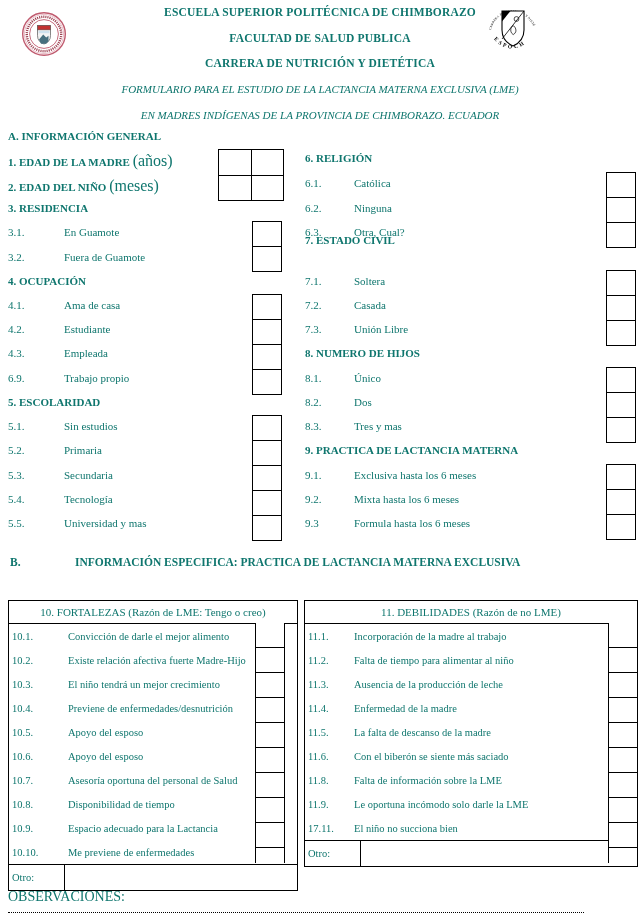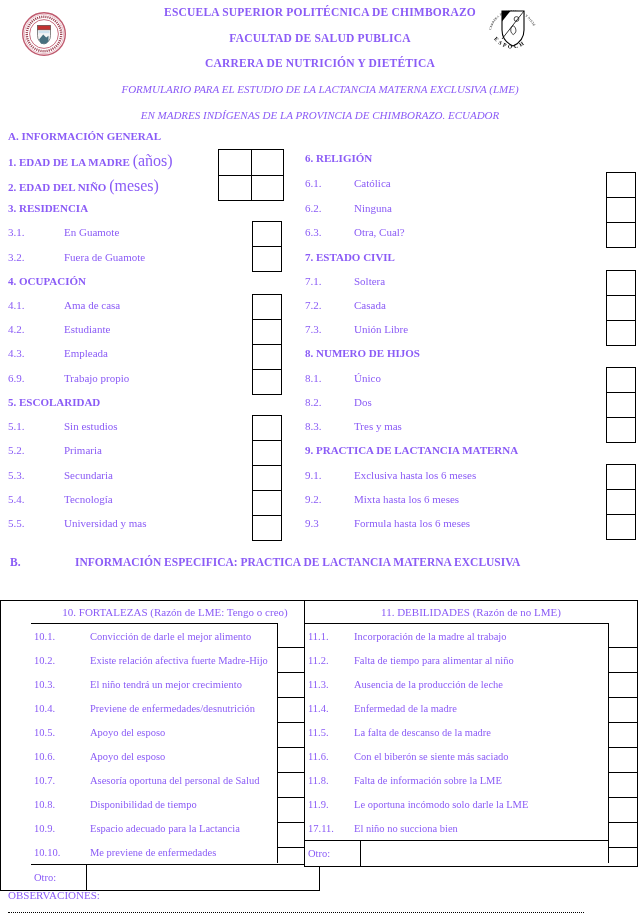--- a/index.html
+++ b/index.html
@@ -1,18 +1,18 @@
 <!DOCTYPE html>
 <html><head>
 <meta charset="utf-8">
 <style>
   html,body { margin:0; padding:0; background:#fff; }
   .page {
     position:relative; width:640px; height:924px; background:#ffffff;
-    font-family:"Liberation Serif", serif; color:#8b5cf6; overflow:hidden;
+    font-family:"Liberation Serif", serif; color:#0f766e; overflow:hidden;
   }
   .hline { position:absolute; left:0; width:640px; text-align:center; }
   .h-bold { font-weight:bold; font-size:11.5px; letter-spacing:.2px; }
   .h-ital { font-style:italic; font-size:11px; }
   .logo { position:absolute; }
   .stitle { position:absolute; font-weight:bold; font-size:11px; white-space:nowrap; }
   .item { position:absolute; font-size:11px; white-space:nowrap; }
   .item-l { left:8px; }
   .item-r { left:305px; }
   .inum { display:inline-block; width:56px; }
@@ -38,21 +38,21 @@
   .rlabel { flex:1 1 auto; overflow:hidden; }
   .boxcol { position:absolute; top:22px; width:28px; border-left:1px solid #000; background:#fff; }
   .t10 .boxcol { right:12px; border-right:1px solid #000; }
   .t11 .boxcol { right:0; }
   .boxcol > div { height:24px; }
   .boxcol > div + div { border-top:1px solid #000; }
   .tbl-otro { border-top:1px solid #000; height:25px; display:flex; align-items:center; font-size:10.5px; }
   .otro-label { flex:0 0 auto; width:52px; align-self:stretch; display:flex; align-items:center;
                 padding-left:3px; border-right:1px solid #000; }
   .otro-fill { flex:1 1 auto; align-self:stretch; }
-  .obs { position:absolute; left:8px; top:889px; font-size:11px; }
+  .obs { position:absolute; left:8px; top:889px; font-size:14px; }
   .dotline { position:absolute; left:8px; top:901px; width:576px; height:11px;
              border-bottom:1.6px dotted #000; }
 </style>
 </head>
 <body>
 
 <div class="page">
 
   <div class="hline h-bold" style="top:6px">ESCUELA SUPERIOR POLITÉCNICA DE CHIMBORAZO</div>
   <div class="hline h-bold" style="top:32px">FACULTAD DE SALUD PUBLICA</div>
@@ -144,21 +144,21 @@
   <div class="stitle" style="left:305px; top:152px">6. RELIGIÓN</div>
   <div class="item item-r" style="top:177px"><span class="inum-r">6.1.</span><span>Católica</span></div>
   <div class="item item-r" style="top:202px"><span class="inum-r">6.2.</span><span>Ninguna</span></div>
   <div class="item item-r" style="top:226px"><span class="inum-r">6.3.</span><span>Otra, Cual?</span></div>
   <div class="stack" style="left:606px; top:172px">
     <div></div>
     <div></div>
     <div></div>
   </div>
 
-  <div class="stitle" style="left:305px; top:251px">7. ESTADO CIVIL</div>
+  <div class="stitle" style="left:305px; top:234px">7. ESTADO CIVIL</div>
   <div class="item item-r" style="top:275px"><span class="inum-r">7.1.</span><span>Soltera</span></div>
   <div class="item item-r" style="top:299px"><span class="inum-r">7.2.</span><span>Casada</span></div>
   <div class="item item-r" style="top:323px"><span class="inum-r">7.3.</span><span>Unión Libre</span></div>
   <div class="stack" style="left:606px; top:270px">
     <div></div>
     <div></div>
     <div></div>
   </div>
 
   <div class="stitle" style="left:305px; top:347px">8. NUMERO DE HIJOS</div>
@@ -177,21 +177,21 @@
   <div class="item item-r" style="top:517px"><span class="inum-r">9.3</span><span>Formula hasta los 6 meses</span></div>
   <div class="stack" style="left:606px; top:464px">
     <div></div>
     <div></div>
     <div></div>
   </div>
 
   <div class="bline" style="left:10px">B.</div>
   <div class="bline" style="left:75px">INFORMACIÓN ESPECIFICA: PRACTICA DE LACTANCIA MATERNA EXCLUSIVA</div>
 
-  <div class="tbl t10" style="left:0; width:288px;padding-left:30px;">
+  <div class="tbl t10" style="left:8px; width:288px;">
     <div class="tbl-header">10. FORTALEZAS  (Razón de LME: Tengo o creo)</div>
     <div class="tbl-row">
         <span class="rnum">10.1.</span>
         <span class="rlabel">Convicción de darle el mejor alimento</span>
       </div>
     <div class="tbl-row">
         <span class="rnum">10.2.</span>
         <span class="rlabel">Existe relación afectiva fuerte Madre-Hijo</span>
       </div>
     <div class="tbl-row">

